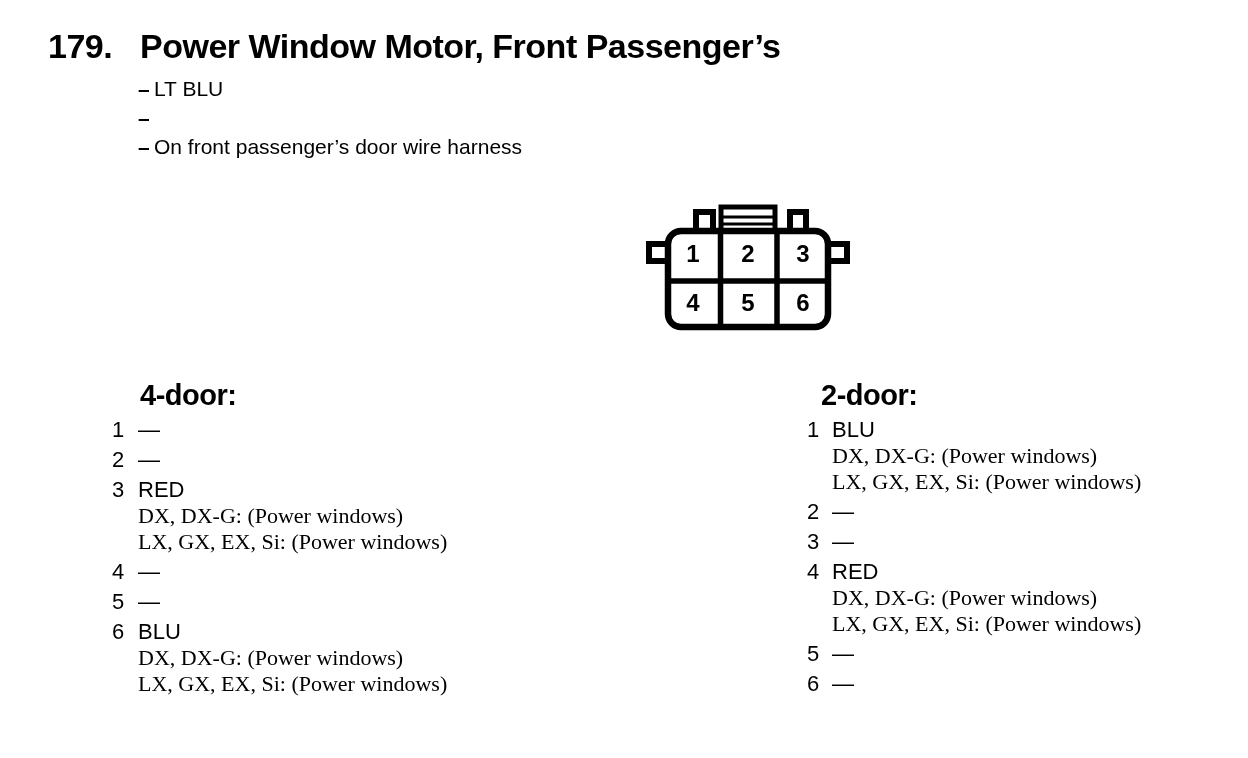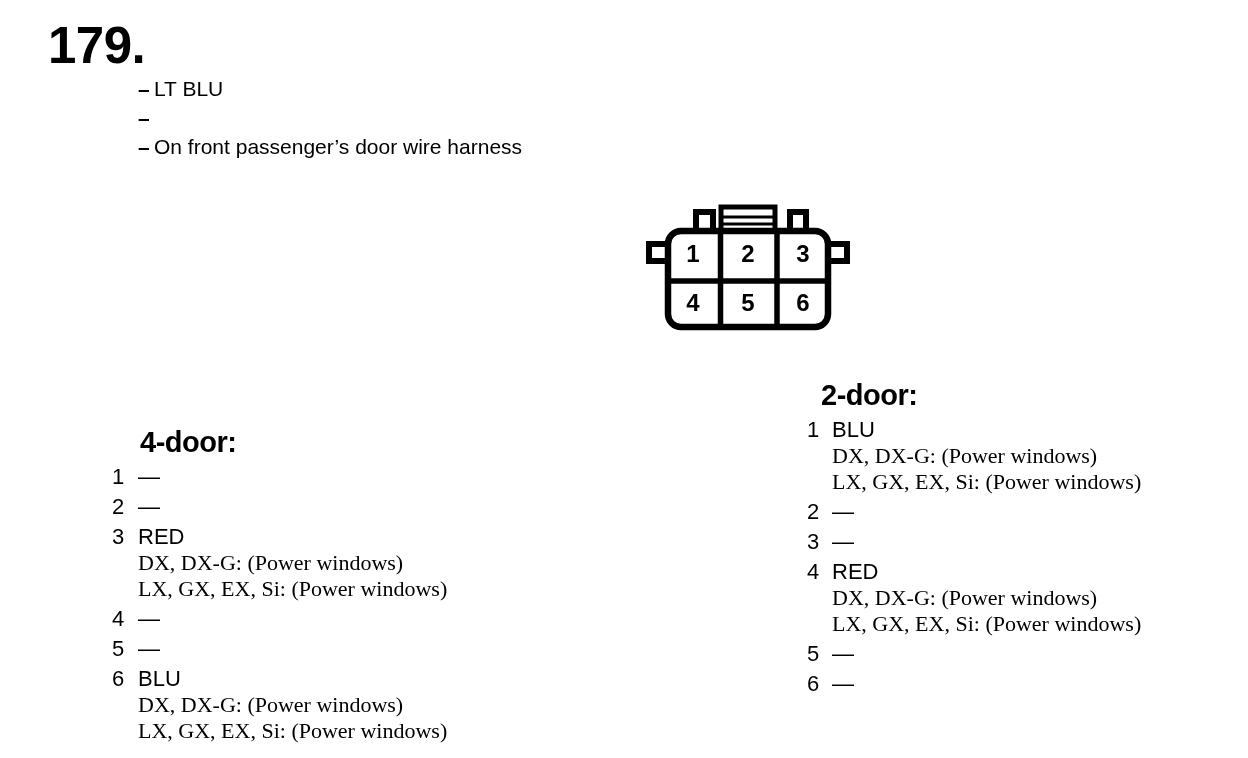--- a/index.html
+++ b/index.html
@@ -10,39 +10,39 @@
     color: #000000;
     overflow: hidden;
     position: relative;
   }
   .page { position: absolute; inset: 0; background: #fff; }
 
   
   .title-row {
     position: absolute; left: 48px; top: 26px;
     display: flex; align-items: baseline;
-    font-weight: 700; font-size: 51px; line-height: 40px;
+    font-weight: 700; font-size: 34px; line-height: 40px;
     letter-spacing: -0.5px; white-space: nowrap;
   }
   .title-num { width: 92px; }
 
   
   .details { position: absolute; left: 138px; top: 74px; }
   .detail-line {
     display: flex; font-size: 21px; line-height: 29px; white-space: nowrap;
   }
   .detail-bullet { width: 16px; font-weight: 600; }
 
   
   .connector-wrap { position: absolute; left: 640px; top: 196px; width: 220px; height: 140px; }
   .connector-wrap svg { display: block; width: 100%; height: 100%; }
 
   
   .pin-col { position: absolute; width: 430px; }
-  .pin-col.left  { left: 112px; top: 380px; margin-top: 47px; }
+  .pin-col.left  { left: 112px; top: 380px; }
   .pin-col.right { left: 807px; top: 380px; }
   .col-heading {
     font-weight: 700; font-size: 29px; line-height: 30px;
     letter-spacing: -0.5px;
   }
   .pin-col.left  .col-heading { margin-left: 28px; }
   .pin-col.right .col-heading { margin-left: 14px; }
   .pin-rows { margin-top: 7px; font-size: 22px; line-height: 26px; }
   .pin-row { display: flex; margin-top: 4px; white-space: nowrap; }
   .pin-num { flex: 0 0 26px; }
@@ -50,20 +50,21 @@
   .pin-sub { padding-left: 26px; white-space: nowrap; font-family: Liberation Serif, serif; }
   .pin-col.right .pin-sub { padding-left: 25px; }
 </style>
 </head>
 <body>
 
 <div class="page">
 
   <div class="title-row">
     <span class="title-num">179.</span>
+    <span class="title-text">Power Window Motor, Front Passenger’s</span>
   </div>
 
   <div class="details">
     <div class="detail-line">
       <span class="detail-bullet">–</span>
       <span>LT BLU</span>
     </div>
     <div class="detail-line">
       <span class="detail-bullet">–</span>
     </div>

